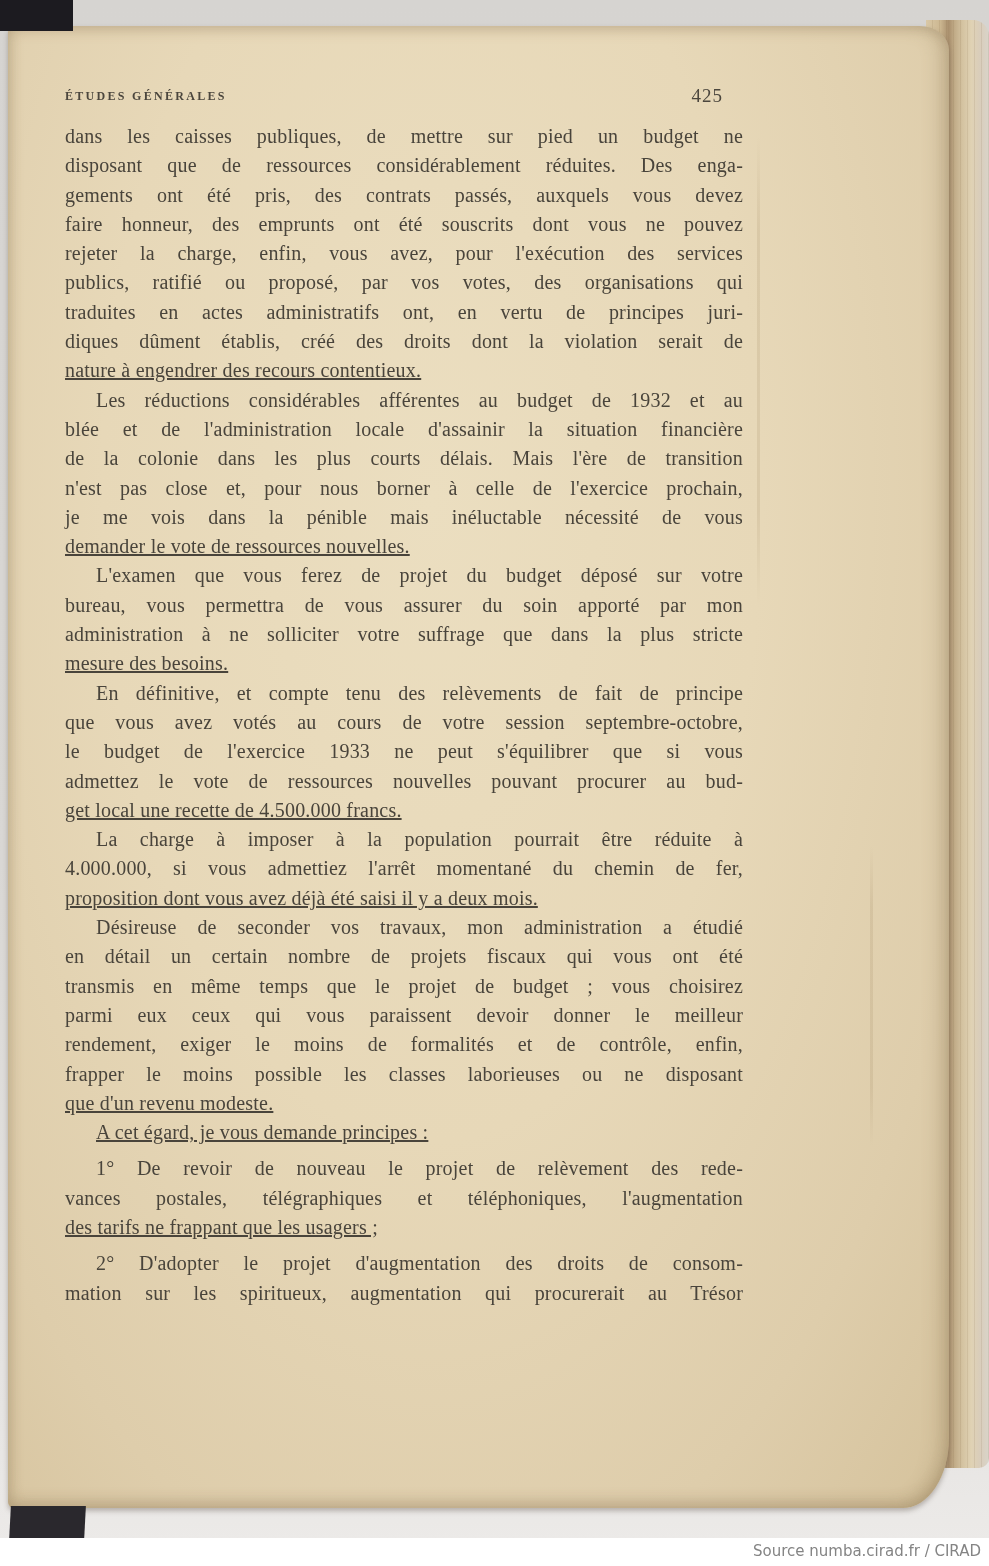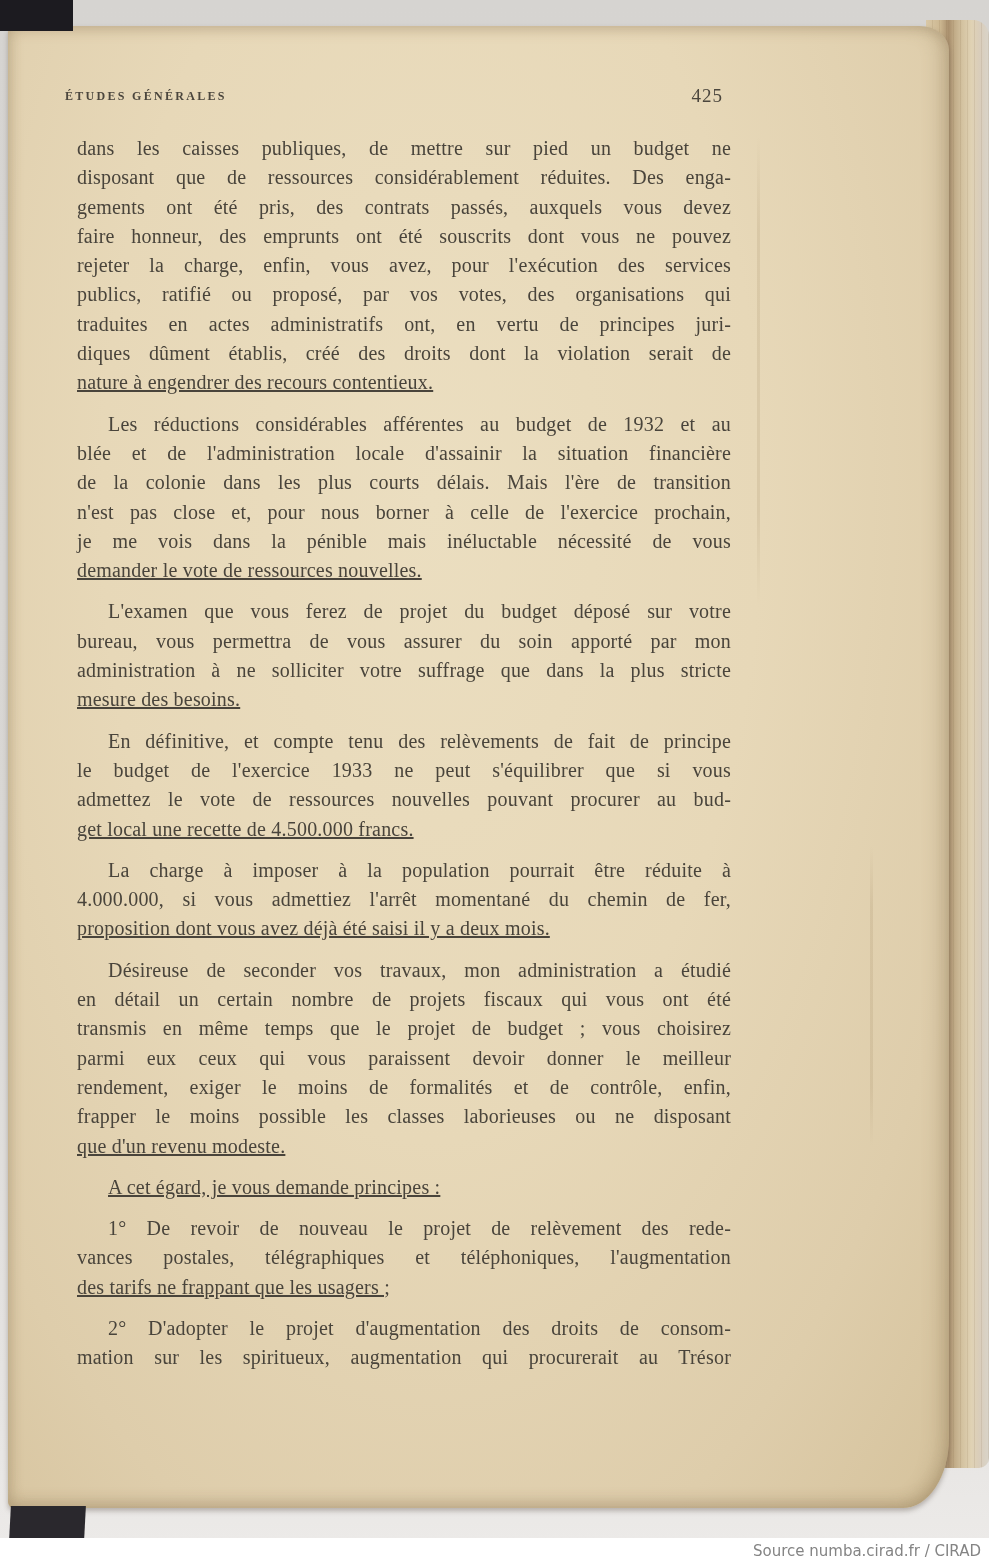--- a/index.html
+++ b/index.html
@@ -36,21 +36,21 @@
 
   
   .running-header{position:absolute;left:57px;top:58px;width:686px;height:24px;color:#4b463d;}
   .header-title{position:absolute;left:0;right:16px;text-align:left;
     font-size:12px;font-weight:bold;letter-spacing:2.3px;line-height:24px;}
   .page-number{position:absolute;right:28px;top:0;font-size:19px;line-height:24px;letter-spacing:1px;}
 
   
   .page-body{position:absolute;left:57px;top:96px;width:678px;color:#49443b;
     font-size:20px;line-height:29.3px;letter-spacing:0.2px;}
-  .para{margin:12px;}
+  .para{margin:0;}
   .para.numbered{margin-top:7px;}
   .line{display:block;text-align:justify;text-align-last:justify;white-space:normal;}
   .line.last{text-align-last:left;text-decoration:underline;}
   .line.indent{text-indent:31px;}
 
   
   .footer-bar{position:absolute;left:0;bottom:0;width:989px;height:28px;background:#ffffff;
     font-family:"DejaVu Sans","Liberation Sans",sans-serif;}
   .credit{position:absolute;right:8px;top:0;line-height:27px;font-size:15px;color:#848484;text-align:right;}
 </style>
@@ -91,20 +91,21 @@
           <span class="line last">demander le vote de ressources nouvelles.</span>
         </p>
         <p class="para">
           <span class="line indent">L'examen que vous ferez de projet du budget déposé sur votre</span>
           <span class="line">bureau, vous permettra de vous assurer du soin apporté par mon</span>
           <span class="line">administration à ne solliciter votre suffrage que dans la plus stricte</span>
           <span class="line last">mesure des besoins.</span>
         </p>
         <p class="para">
           <span class="line indent">En définitive, et compte tenu des relèvements de fait de principe</span>
+          <span class="line">que vous avez votés au cours de votre session septembre-octobre,</span>
           <span class="line">le budget de l'exercice 1933 ne peut s'équilibrer que si vous</span>
           <span class="line">admettez le vote de ressources nouvelles pouvant procurer au bud-</span>
           <span class="line last">get local une recette de 4.500.000 francs.</span>
         </p>
         <p class="para">
           <span class="line indent">La charge à imposer à la population pourrait être réduite à</span>
           <span class="line">4.000.000, si vous admettiez l'arrêt momentané du chemin de fer,</span>
           <span class="line last">proposition dont vous avez déjà été saisi il y a deux mois.</span>
         </p>
         <p class="para">

